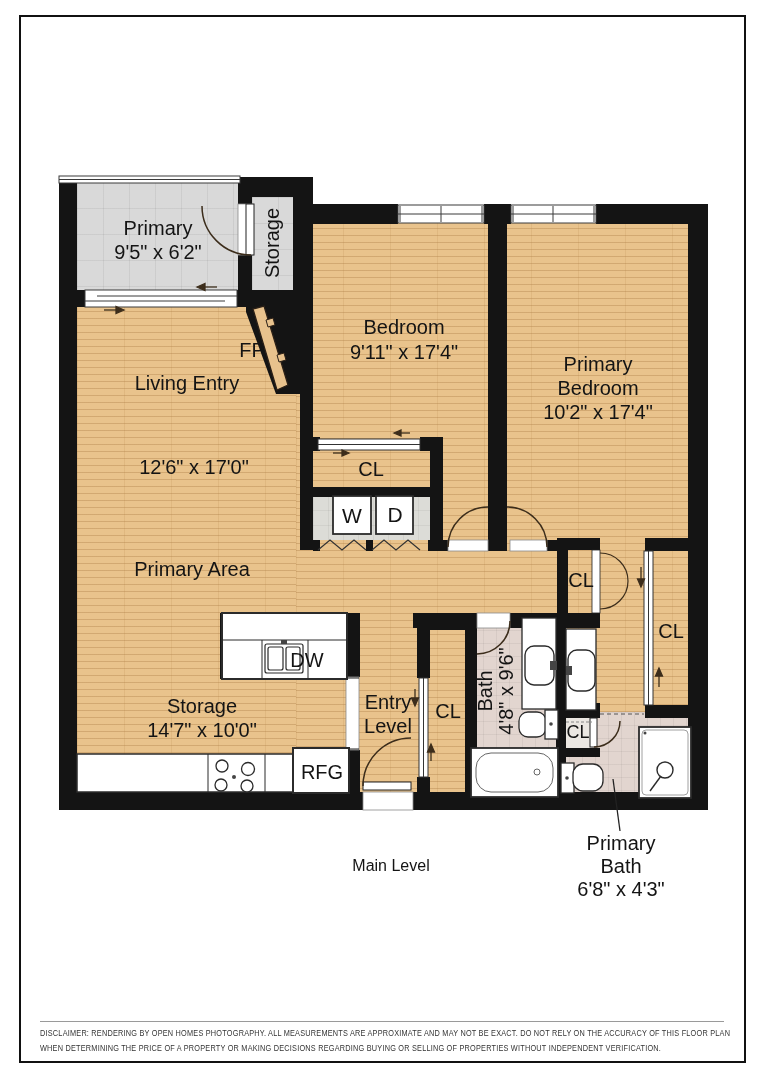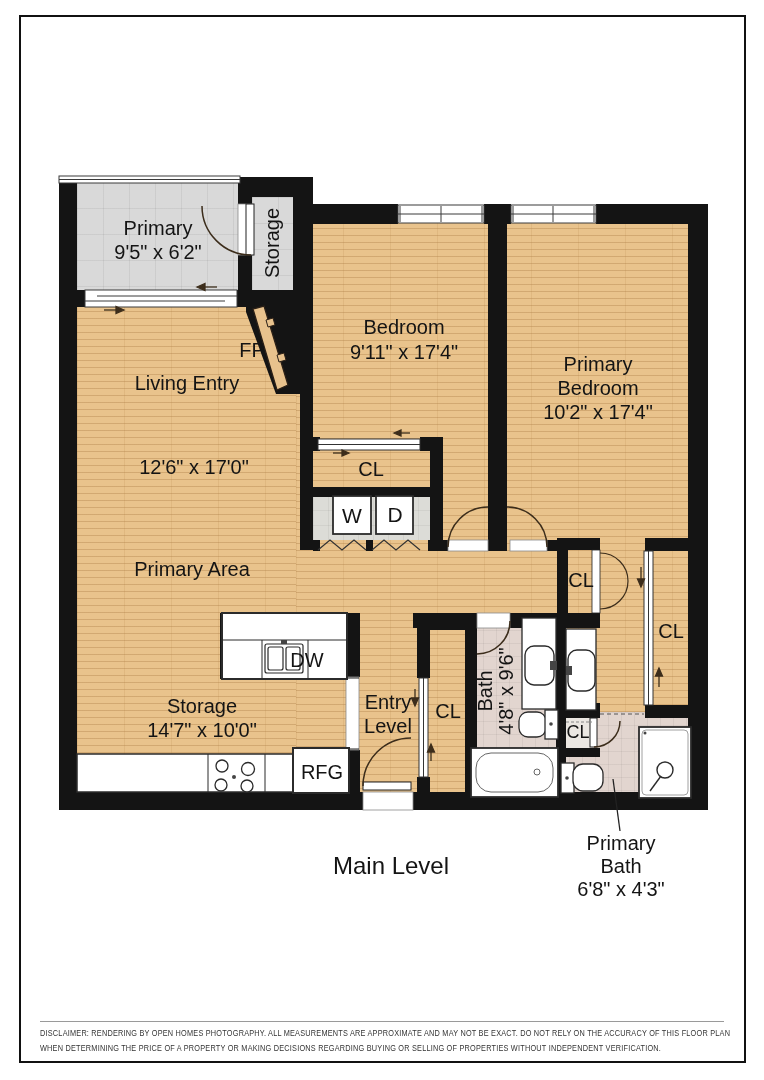--- a/index.html
+++ b/index.html
@@ -21,21 +21,21 @@
       repeating-linear-gradient(180deg, rgba(0,0,0,.05) 0 1px, transparent 1px 13px);}
   .tile-wd{background-color:#dcdcd7;
     background-image:
       repeating-linear-gradient(90deg, rgba(0,0,0,.05) 0 1px, transparent 1px 15px),
       repeating-linear-gradient(180deg, rgba(0,0,0,.05) 0 1px, transparent 1px 15px);}
   .tile-cl{background-color:#ebe7e2;}
   svg.plan{position:absolute;left:0;top:0;}
   .lbl{position:absolute;transform:translate(-50%,-50%);font-size:20px;color:#141414;
        white-space:nowrap;text-align:center;line-height:1.1;}
   .lbl.rot{transform:translate(-50%,-50%) rotate(-90deg);}
-  .lbl.big{font-size:24px;}
+  .lbl.big{font-size:16px;}
   .lbl.small{font-size:18px;}
   .lbl.appl{font-size:21px;}
   .lines2 div{line-height:24px;}
   .lines3 div{line-height:23px;}
   .rot .rline{line-height:21px;}
   .disc-rule{position:absolute;left:40px;top:1021px;width:684px;height:1px;background:#9a9a9a;}
   .disc-line{position:absolute;left:40px;font-size:8.5px;color:#333;letter-spacing:.03em;
              transform:scaleX(.86);transform-origin:left center;white-space:nowrap;}
 </style>
 </head>

